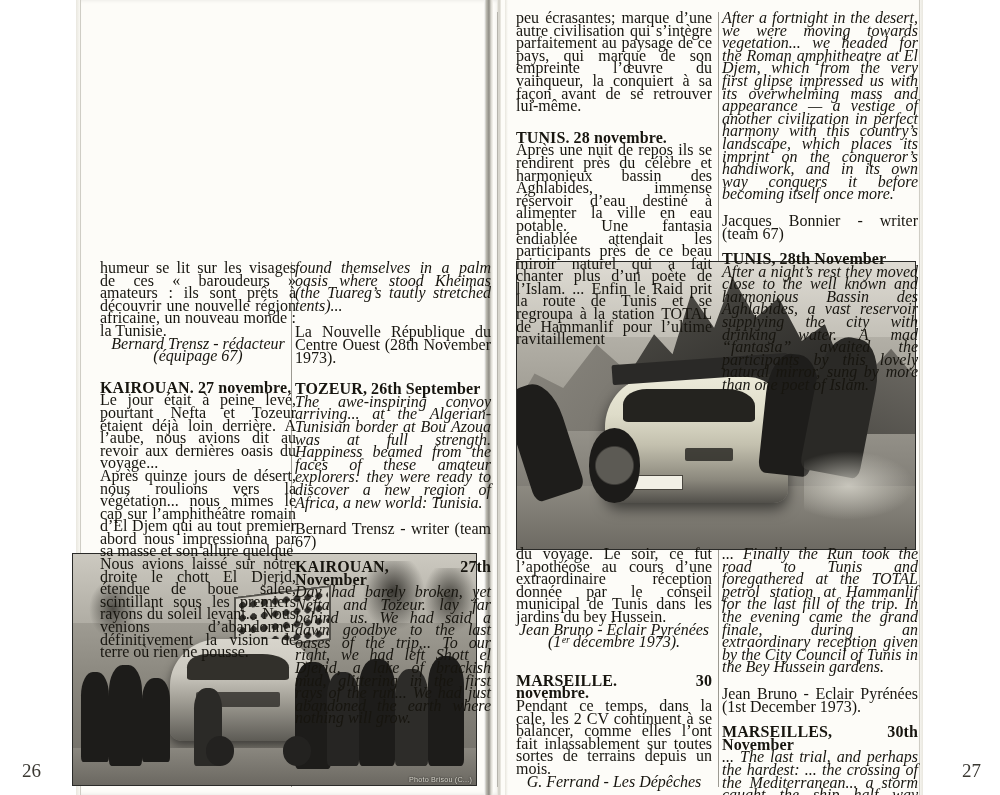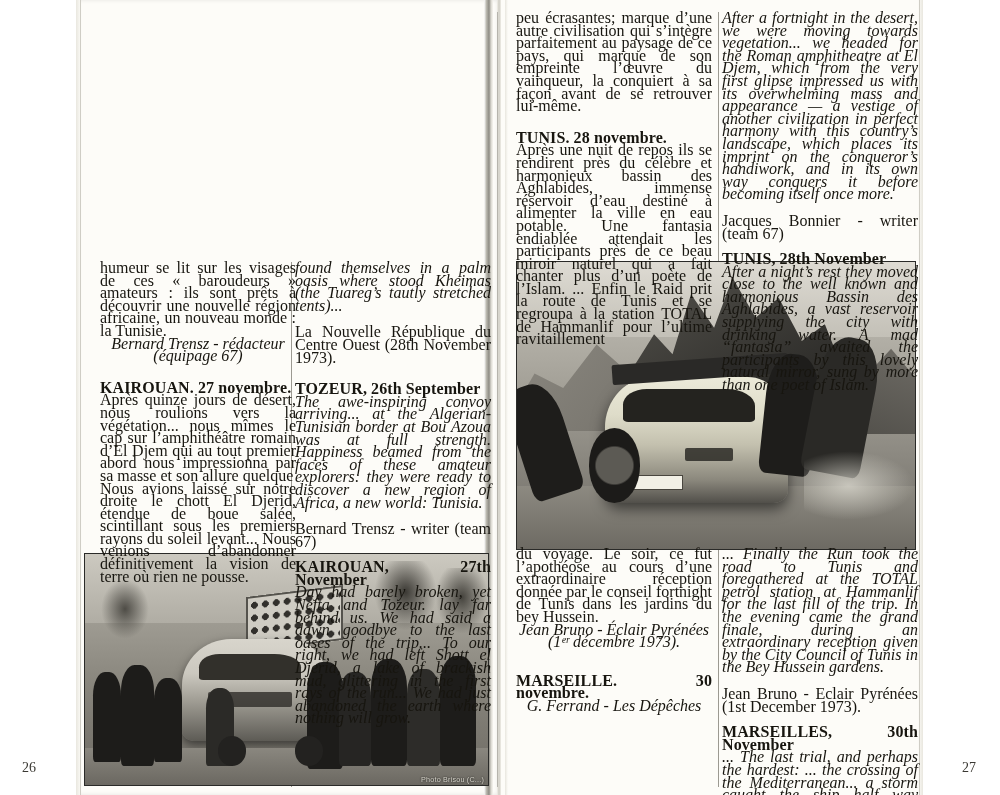--- a/index.html
+++ b/index.html
@@ -107,21 +107,21 @@
   #photo1 .car{position:absolute;left:62%;top:24%;width:30%;height:22%;
     background:linear-gradient(to bottom,#35332e 0%,#56534c 45%,#24231f 100%);
     border-radius:14% 22% 6% 6% / 40% 46% 10% 10%;transform:rotate(-3deg);
     box-shadow:0 3px 8px rgba(0,0,0,.55);}
   #photo1 .car:after{content:"";position:absolute;left:10%;top:18%;width:72%;height:32%;
     background:#a9a79d;opacity:.5;border-radius:4px;}
   #photo1 .dust{position:absolute;left:78%;top:20%;width:24%;height:30%;
     background:radial-gradient(ellipse at 30% 60%,rgba(236,234,226,.92),rgba(236,234,226,0) 70%);}
 
   
-  #photo2{left:84px;top:553px;width:403px;height:231px;
+  #photo2{left:72px;top:553px;width:403px;height:231px;
     background:linear-gradient(to bottom,#b3b1a8 0%,#9e9b92 30%,#8c8980 52%,#7d7a72 74%,#6e6b64 100%);}
   #photo2 .sky{position:absolute;left:0;top:0;width:100%;height:30%;
     background:linear-gradient(to bottom,#ccc9c0,#b0ada4);}
   #photo2 .tree-a{position:absolute;left:4%;top:11%;width:12%;height:26%;
     background:radial-gradient(ellipse at 50% 50%,#4e4c46,rgba(78,76,70,0) 70%);}
   #photo2 .tree-b{position:absolute;left:72%;top:3%;width:15%;height:30%;
     background:radial-gradient(ellipse at 50% 45%,#3b3934,rgba(59,57,52,0) 72%);}
   #photo2 .tree-c{position:absolute;left:87%;top:6%;width:13%;height:28%;
     background:radial-gradient(ellipse at 50% 45%,#45433d,rgba(69,67,61,0) 72%);}
   #photo2 .grid{position:absolute;left:40%;top:16%;width:24%;height:24%;
@@ -177,21 +177,21 @@
   #photo3 .pa{left:62%;top:32%;width:13%;height:42%;border-radius:42% 44% 14% 14% / 34% 34% 10% 10%;transform:rotate(6deg);}
   #photo3 .pb{left:74%;top:26%;width:15%;height:48%;border-radius:44% 42% 12% 12% / 34% 34% 8% 8%;transform:rotate(11deg);background:#2a2926;}
   #photo3 .pc{left:0%;top:42%;width:13%;height:40%;border-radius:40% 44% 14% 14% / 32% 36% 10% 10%;transform:rotate(-18deg);}
   #photo3 .ground{position:absolute;left:0;bottom:0;width:100%;height:22%;
     background:linear-gradient(to bottom,#8d8a81,#6d6a63);}
   #photo3 .dust3{position:absolute;left:72%;top:66%;width:28%;height:24%;
     background:radial-gradient(ellipse at 40% 50%,rgba(222,220,210,.75),rgba(222,220,210,0) 70%);}
 
   
   .pageno{position:absolute;font-family:"Liberation Serif",serif;
-    font-size:14px;color:#3a3832;}
+    font-size:19px;color:#3a3832;}
   #pageno-left{left:22px;top:760px;}
   #pageno-right{left:962px;top:760px;}
 </style>
 </head>
 <body>
 
 <div class="spread">
 
   <div class="page page-left"></div>
   <div class="page page-right"></div>
@@ -262,20 +262,21 @@
     <div class="dust3"></div>
     <div class="cap"></div>
   </div>
 
   <div class="col" id="col1" style="top:262px;height:272px;">
     <p>humeur se lit sur les visages de ces « baroudeurs » amateurs : ils sont prêts à découvrir une nouvelle région africaine, un nouveau monde : la Tunisie.</p>
     <p class="credit">Bernard Trensz -   rédacteur</p>
     <p class="credit">(équipage  67)</p>
     <div class="gap-l"></div>
     <p class="head">KAIROUAN. 27 novembre.</p>
+    <p>Le jour était à peine levé, pourtant Nefta et Tozeur étaient déjà loin derrière. A l’aube, nous avions dit au revoir aux dernières oasis du voyage...</p>
     <p>Après quinze jours de désert, nous roulions vers la végétation... nous mîmes le cap sur l’amphithéâtre romain d’El Djem qui au tout premier abord nous impressionna par sa masse et son allure quelque</p>
     <p>Nous avions laissé sur notre droite le chott El Djerid, étendue de boue salée, scintillant sous les premiers rayons du soleil levant... Nous venions d’abandonner définitivement la vision de terre où rien ne pousse.</p>
   </div>
 
   <div class="col" id="col2" style="top:262px;height:272px;">
     <p class="ital">found themselves in a palm oasis where stood Kheimas (the Tuareg’s tautly stretched tents)...</p>
     <p class="plain">La Nouvelle République du Centre Ouest (28th November 1973).</p>
     <div class="gap-l"></div>
     <p class="head">TOZEUR, 26th September</p>
     <p class="ital">The awe-inspiring convoy arriving... at the Algerian-Tunisian border at Bou Azoua was at full strength.  Happiness beamed from the faces of these amateur explorers: they were ready to discover a new region of Africa, a new world: Tunisia.</p>
@@ -286,25 +287,26 @@
   </div>
 
   <div class="col" id="col3" style="top:12px;height:250px;">
     <p>peu écrasantes; marque d’une autre civilisation qui s’intègre parfaitement au paysage de ce pays, qui marque de son empreinte l’œuvre du vainqueur, la conquiert à sa façon avant de se retrouver lui-même.</p>
     <div class="gap-l"></div>
     <p class="head">TUNIS. 28 novembre.</p>
     <p>Après une nuit de repos ils se rendirent près du célèbre et harmonieux bassin des Aghlabides, immense réservoir d’eau destiné à alimenter la ville en eau potable. Une fantasia endiablée attendait les participants près de ce beau miroir naturel qui a fait chanter plus d’un poète de l’Islam. ... Enfin le Raid prit la route de Tunis et se regroupa à la station TOTAL de Hammanlif pour l’ultime ravitaillement</p>
   </div>
 
   <div class="col" style="left:516px;top:548px;width:196px;">
-    <p>du voyage. Le soir, ce fut l’apothéose au cours d’une extraordinaire réception donnée par le conseil fortnight de Tunis dans les jardins du bey Hussein.</p>
+    <p>du voyage. Le soir, ce fut l’apothéose au cours d’une extraordinaire réception donnée par le conseil municipal de Tunis dans les jardins du bey Hussein.</p>
     <p class="credit">Jean Bruno - Éclair Pyrénées</p>
     <p class="credit">(1ᵉʳ décembre 1973).</p>
     <div class="gap-xl"></div>
     <p class="head">MARSEILLE. 30 novembre.</p>
+    <p>Pendant ce temps, dans la cale, les 2 CV continuent à se balancer, comme elles l’ont fait inlassablement sur toutes sortes de terrains depuis un mois.</p>
     <p class="credit">G. Ferrand - Les Dépêches</p>
 
   </div>
 
   <div class="col" id="col4" style="top:12px;height:250px;">
     <p class="ital">After a fortnight in the desert, we were moving towards vegetation... we headed for the Roman amphitheatre at El Djem, which from the very first glipse impressed us with its overwhelming mass and appearance — a vestige of another civilization in perfect harmony with this country’s landscape, which places its imprint on the conqueror’s handiwork, and in its own way conquers it before becoming itself once more.</p>
     <p class="plain">Jacques Bonnier - writer (team 67)</p>
     <div class="gap-m"></div>
     <p class="head">TUNIS, 28th November</p>
     <p class="ital">After a night’s rest they moved close to the well known and harmonious Bassin des Aghlabides, a vast reservoir supplying the city with drinking water.  A mad “fantasia” awaited the participants by this lovely natural mirror, sung by more than one poet of Islam.</p>

